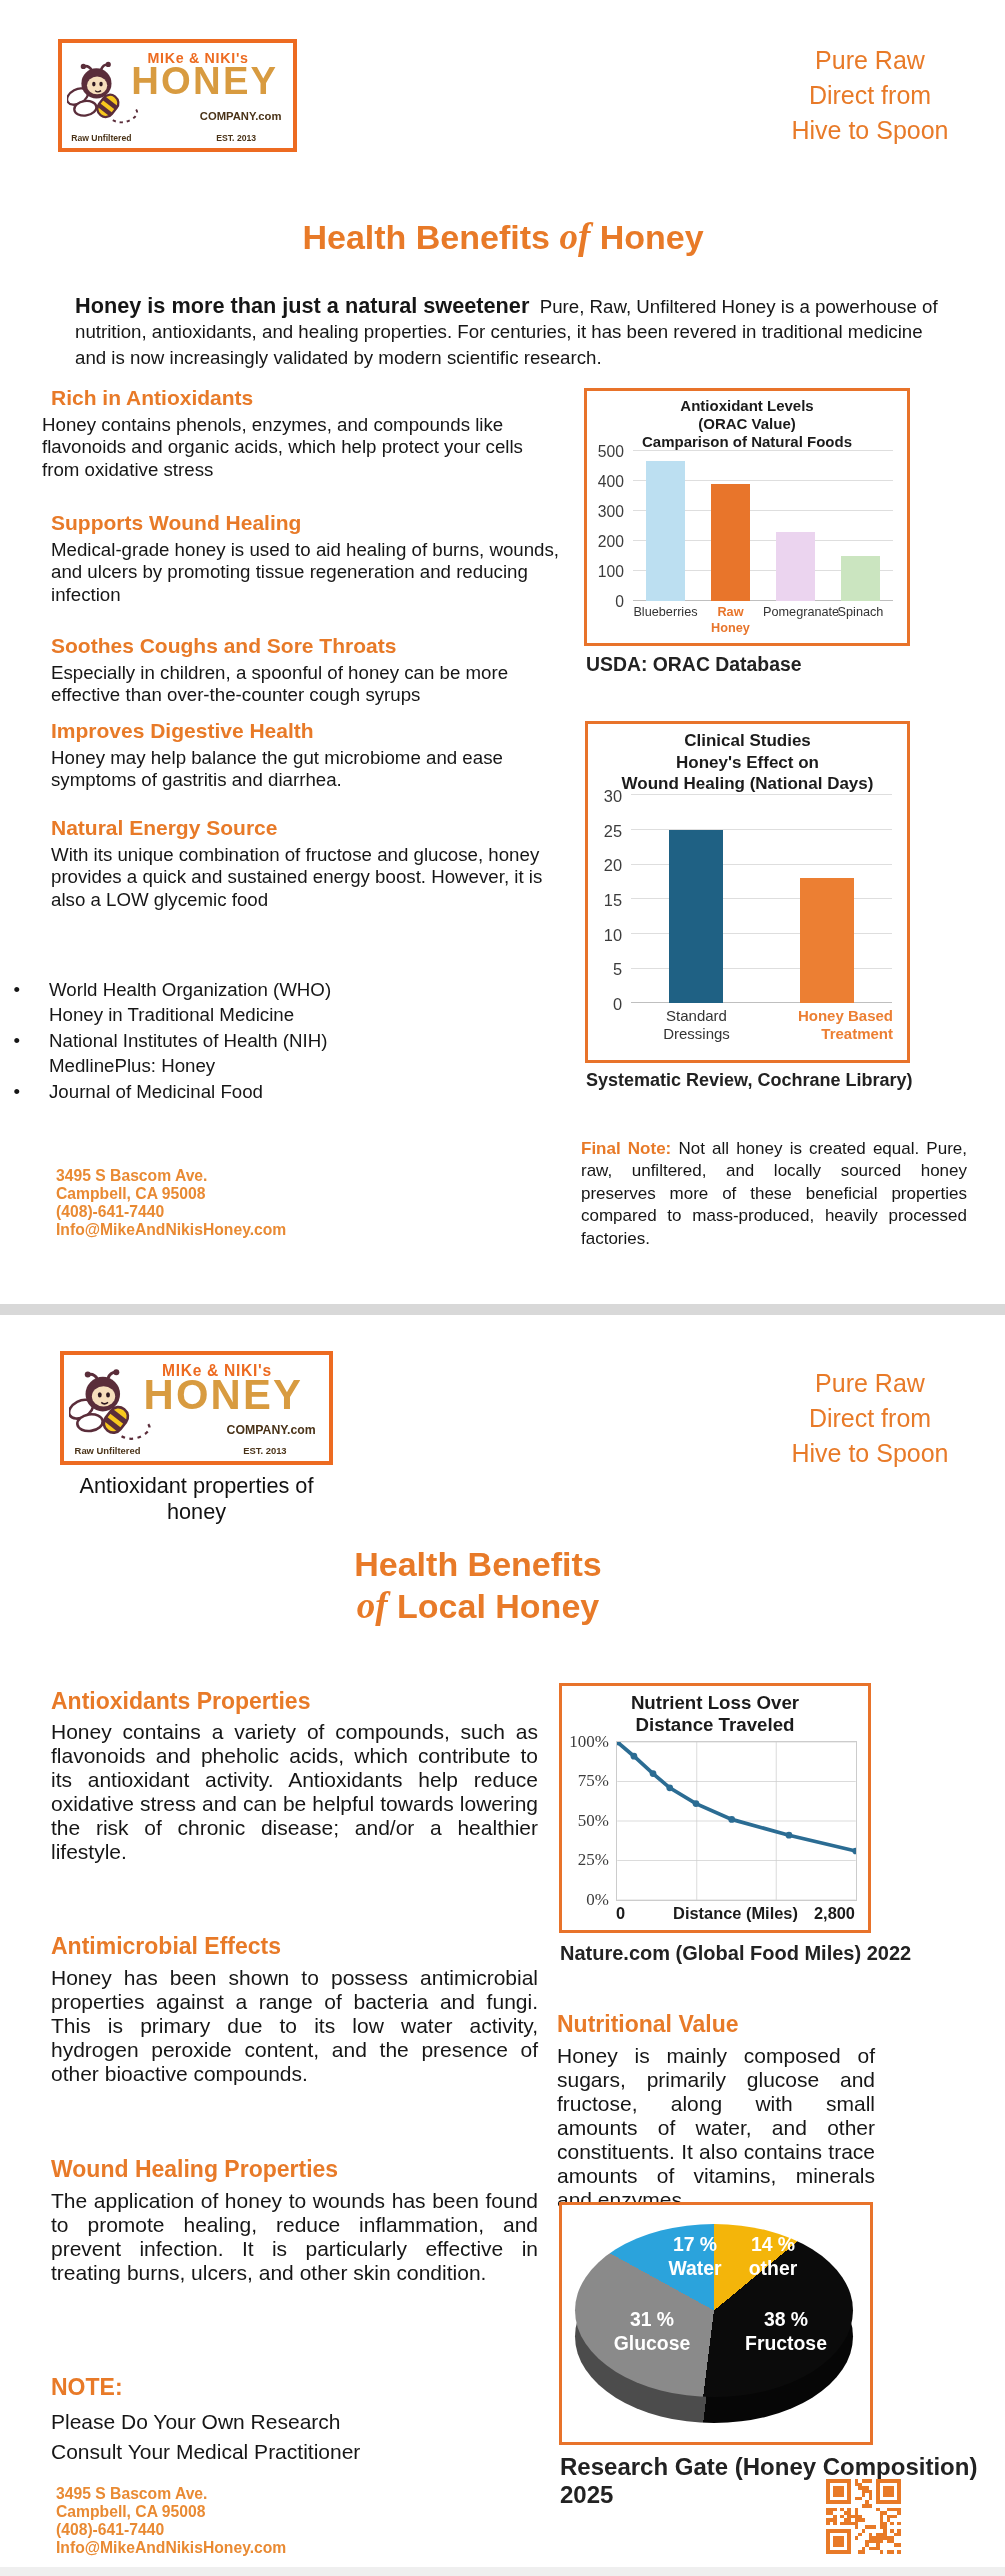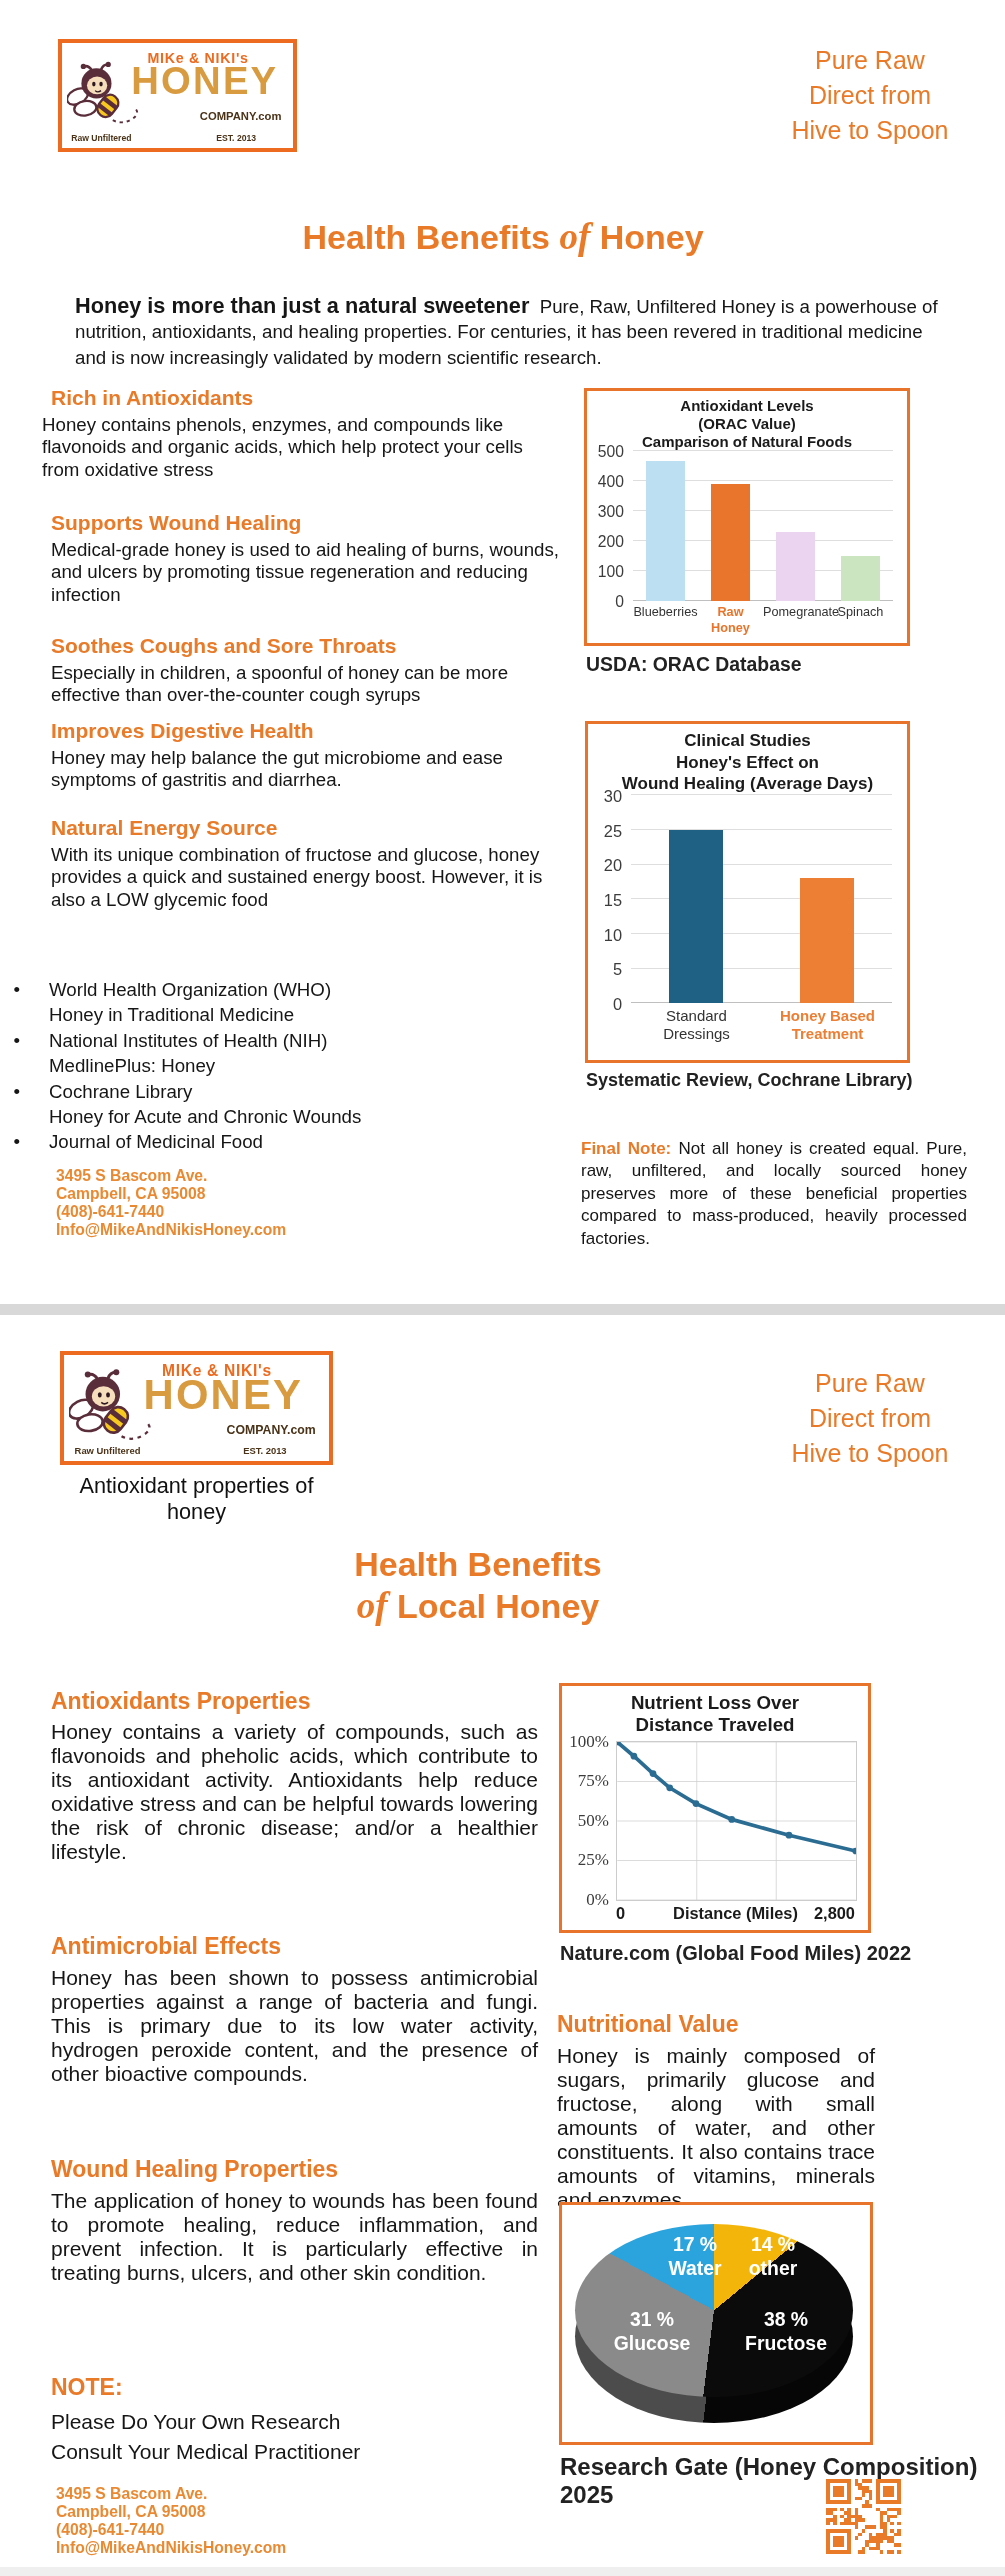--- a/index.html
+++ b/index.html
@@ -142,22 +142,20 @@
 
   <div class="abs h-orange sec1-h" style="left:51px;top:816px;">Natural Energy Source</div>
   <div class="abs sec1-b" style="left:51px;top:844px;">With its unique combination of fructose and glucose, honey provides a quick and sustained energy boost. However, it is also a LOW glycemic food</div>
 
 
   <div class="abs res-list" style="left:0;top:977px;width:538px;">
     <div class="li pre">World Health Organization (WHO)
 Honey in Traditional Medicine</div>
     <div class="li pre">National Institutes of Health (NIH)
 MedlinePlus: Honey</div>
-    <div class="li pre">Cochrane Library
-Honey for Acute and Chronic Wounds</div>
     <div class="li pre">Journal of Medicinal Food</div>
   </div>
 
   <div class="abs contact" style="left:56px;top:1167px;">
     <div>3495 S Bascom Ave.</div>
     <div>Campbell, CA 95008</div>
     <div>(408)-641-7440</div>
     <div>Info@MikeAndNikisHoney.com</div>
   </div>
 
@@ -187,41 +185,41 @@
         <div class="xlabel" style="left: 130px; width: 65px; top: 154px; font-size: 12.7px; line-height: 15.7px; color: rgb(51, 51, 51); font-weight: normal;">Pomegranate</div>
         <div class="bar" style="left: 208px; width: 39px; height: 45px; background: rgb(203, 229, 192); bottom: 43px;"></div>
         <div class="xlabel" style="left: 195px; width: 65px; top: 154px; font-size: 12.7px; line-height: 15.7px; color: rgb(51, 51, 51); font-weight: normal;">Spinach</div>
       </div>
   </div>
   <div class="abs caption" style="left:586px;top:653px;font-size:19.4px;font-weight:600;">USDA:  ORAC Database</div>
 
   <div class="abs chart-box" style="left:585px;top:721px;width:325px;height:342px;">
     <div class="chart-title pre" style="font-size:17px;line-height:21.7px;">Clinical Studies
 Honey's Effect on
-Wound Healing (Average Days)</div>
+Wound Healing (National Days)</div>
     <div class="chart-area" id="barchart1" style="margin-left: 43px; width: 261px; height: 253px;">
         <div class="gridline" style="bottom: 253px;"></div>
         <div class="ytick" style="left: -43px; width: 34px; bottom: 242px; font-size: 16.4px;">30</div>
         <div class="gridline" style="bottom: 218px;"></div>
         <div class="ytick" style="left: -43px; width: 34px; bottom: 207px; font-size: 16.4px;">25</div>
         <div class="gridline" style="bottom: 183px;"></div>
         <div class="ytick" style="left: -43px; width: 34px; bottom: 173px; font-size: 16.4px;">20</div>
         <div class="gridline" style="bottom: 149px;"></div>
         <div class="ytick" style="left: -43px; width: 34px; bottom: 138px; font-size: 16.4px;">15</div>
         <div class="gridline" style="bottom: 114px;"></div>
         <div class="ytick" style="left: -43px; width: 34px; bottom: 103px; font-size: 16.4px;">10</div>
         <div class="gridline" style="bottom: 79px;"></div>
         <div class="ytick" style="left: -43px; width: 34px; bottom: 69px; font-size: 16.4px;">5</div>
         <div class="baseline" style="bottom: 45px;"></div>
         <div class="ytick" style="left: -43px; width: 34px; bottom: 34px; font-size: 16.4px;">0</div>
         <div class="bar" style="left: 38px; width: 54px; height: 173px; background: rgb(31, 97, 132); bottom: 45px;"></div>
         <div class="xlabel" style="left: 0px; width: 131px; top: 212px; font-size: 15px; line-height: 18px; color: rgb(51, 51, 51); font-weight: normal;">Standard
 Dressings</div>
         <div class="bar" style="left: 169px; width: 54px; height: 125px; background: rgb(236, 127, 51); bottom: 45px;"></div>
-        <div class="xlabel" style="left: 131px; width: 131px; top: 212px; font-size: 15px; line-height: 18px; color: rgb(236, 127, 51); font-weight: bold;">Honey Based
+        <div class="xlabel" style="left: 131px; width: 131px; top: 212px; font-size: 15px; line-height: 18px; color: rgb(236, 127, 51); font-weight: bold; text-align: right;">Honey Based
 Treatment</div>
       </div>
   </div>
   <div class="abs caption" style="left:586px;top:1070px;font-size:18px;font-weight:600;">Systematic Review, Cochrane Library)</div>
 
   <div class="abs finalnote" style="left:581px;top:1138px;">
     <span class="lbl">Final Note:</span><span> Not all honey is created equal. Pure, raw, unfiltered, and locally sourced honey preserves more of these beneficial properties compared to mass-produced, heavily processed factories.</span>
   </div>
 
   <div class="abs divider"></div>

